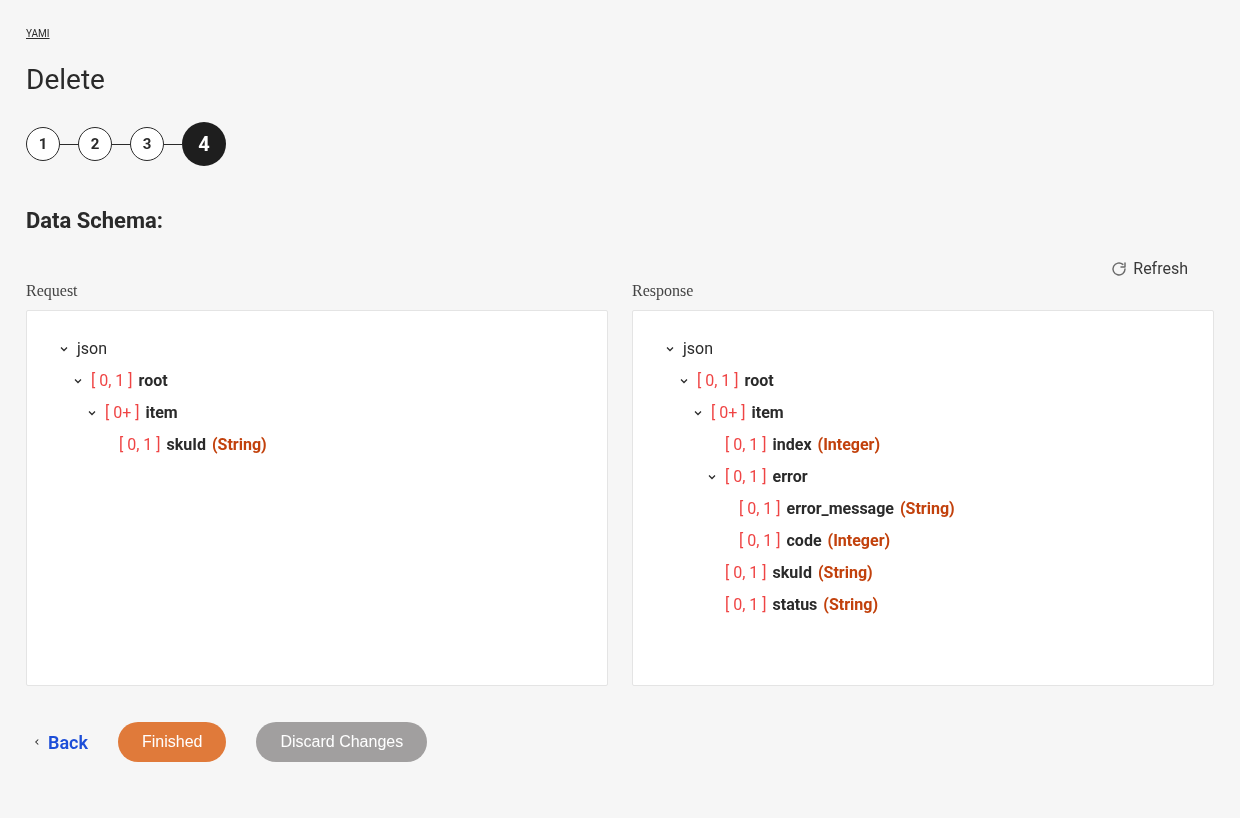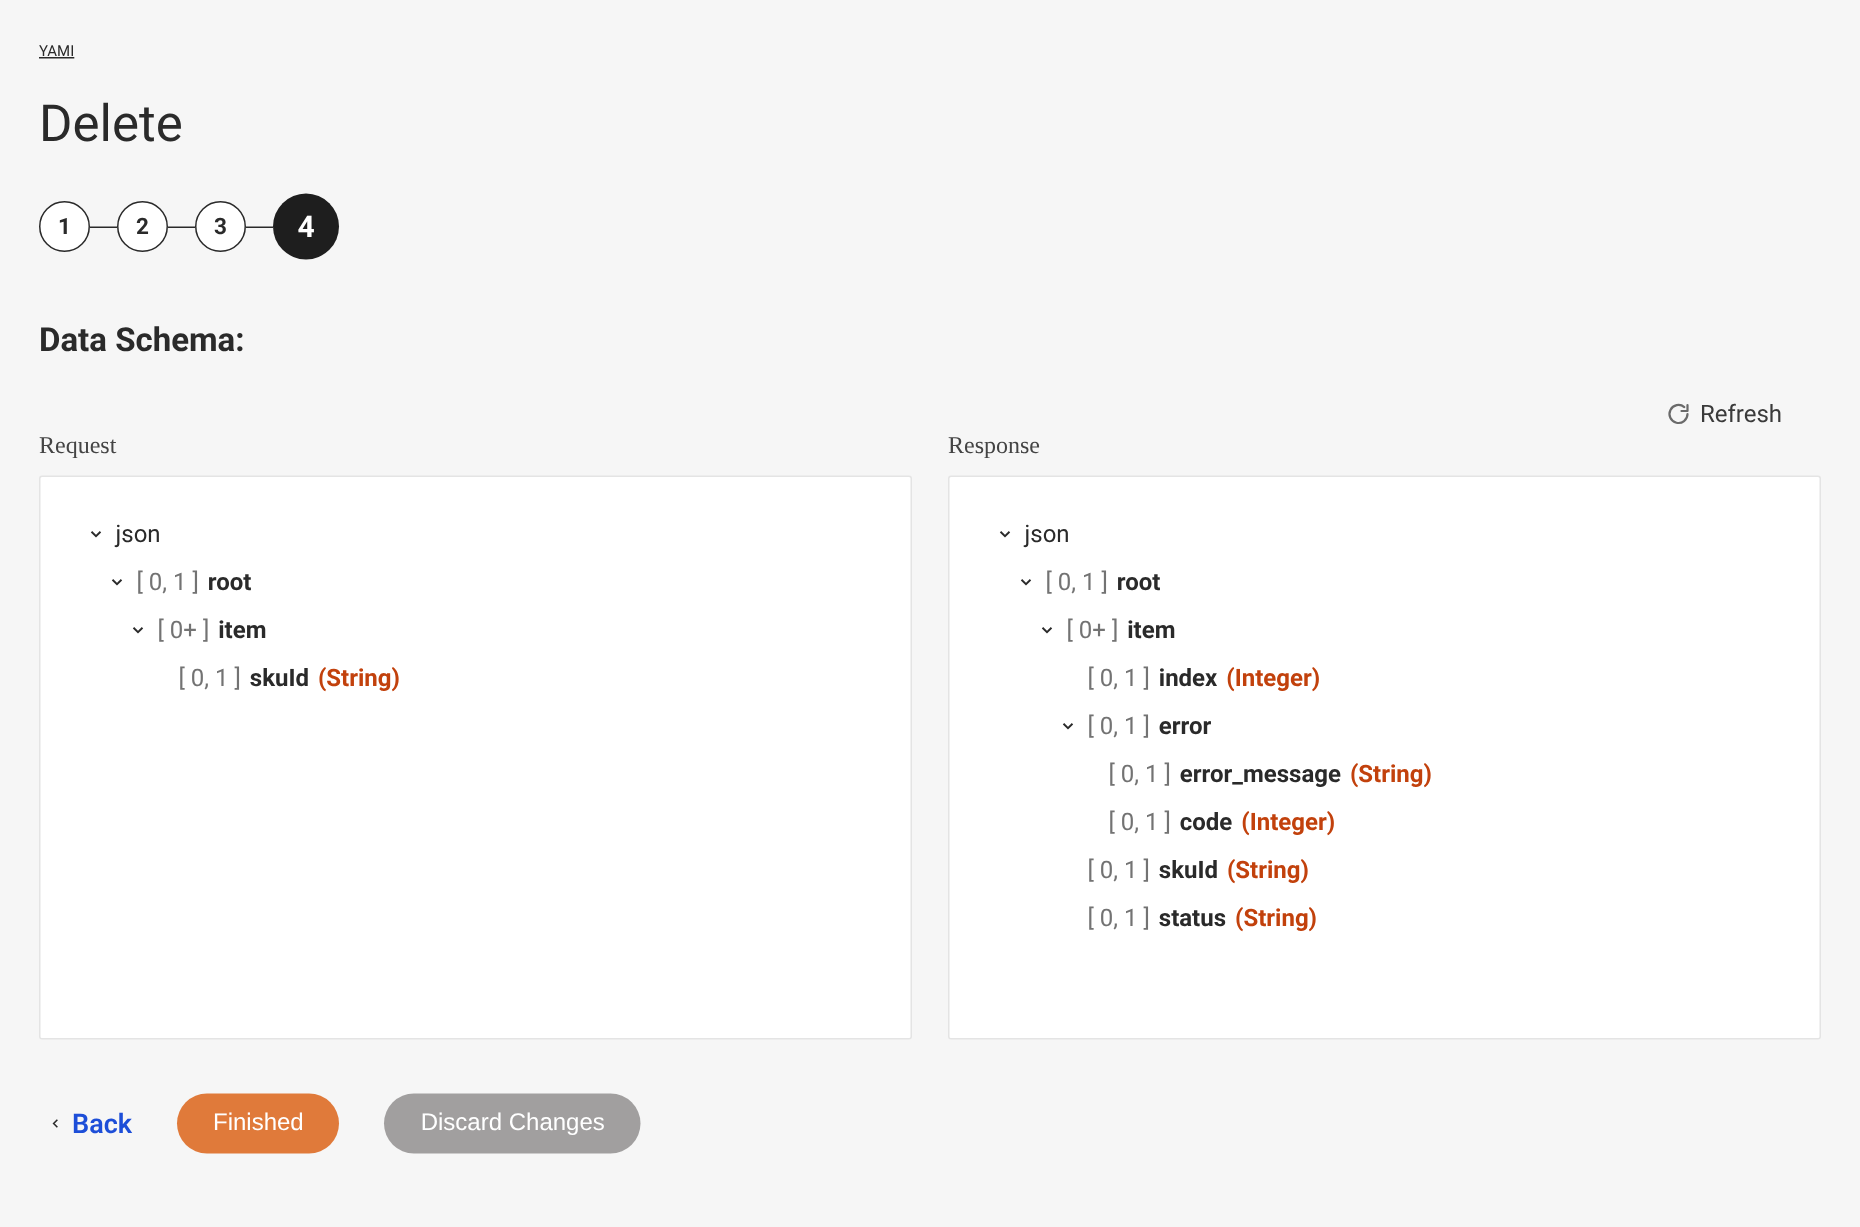--- a/index.html
+++ b/index.html
@@ -11,21 +11,21 @@
     height: 818px;
     padding: 22px 26px;
   }
   .breadcrumb-link {
     font-size: 10px;
     color: #2a2a2a;
     text-decoration: underline;
     cursor: pointer;
   }
   .page-title {
-    font-size: 34px;
+    font-size: 28px;
     font-weight: 400;
     margin-top: 22px;
     color: #2a2a2a;
   }
   .stepper {
     display: flex;
     align-items: center;
     margin-top: 26px;
   }
   .step {
@@ -111,21 +111,21 @@
   .indent-4 { padding-left: 42px; }
   .indent-5 { padding-left: 56px; }
   .chev {
     width: 14px;
     display: inline-flex;
     justify-content: center;
     cursor: pointer;
   }
   .chev svg { display: block; }
   .noblock { width: 14px; display:inline-block; }
-  .card-text { color: #737373; }
+  .card-text { color: #ef4444; }
   .bold { font-weight: 700; color: #2a2a2a; }
   .type { color: #c2410c; font-weight: bold; }
   .footer {
     display: flex;
     align-items: center;
     gap: 30px;
     margin-top: 36px;
     padding-left: 6px;
   }
   .back-link {

